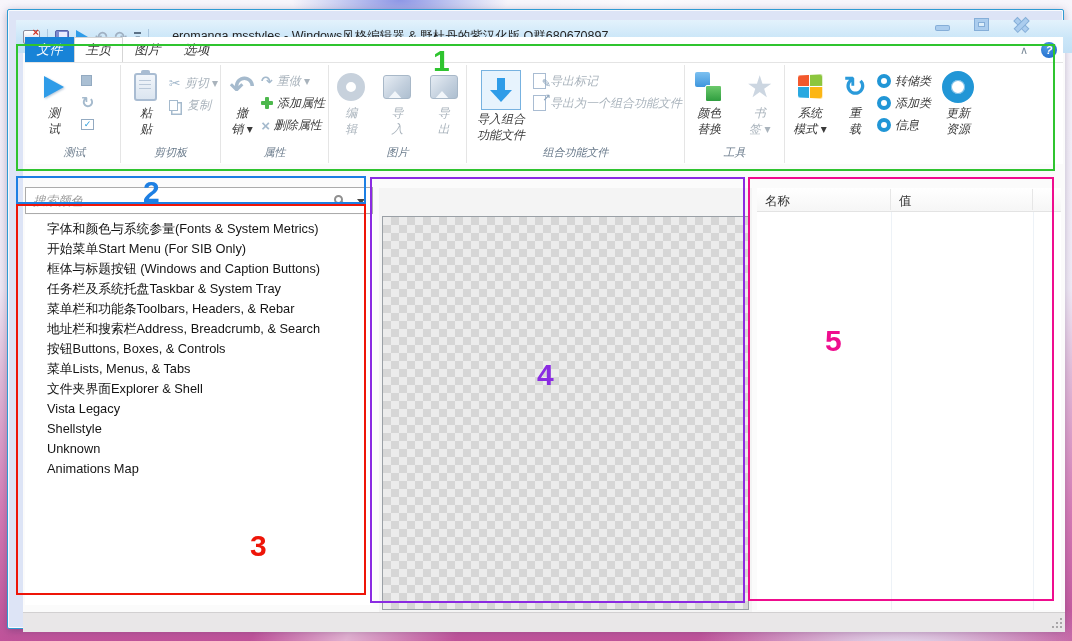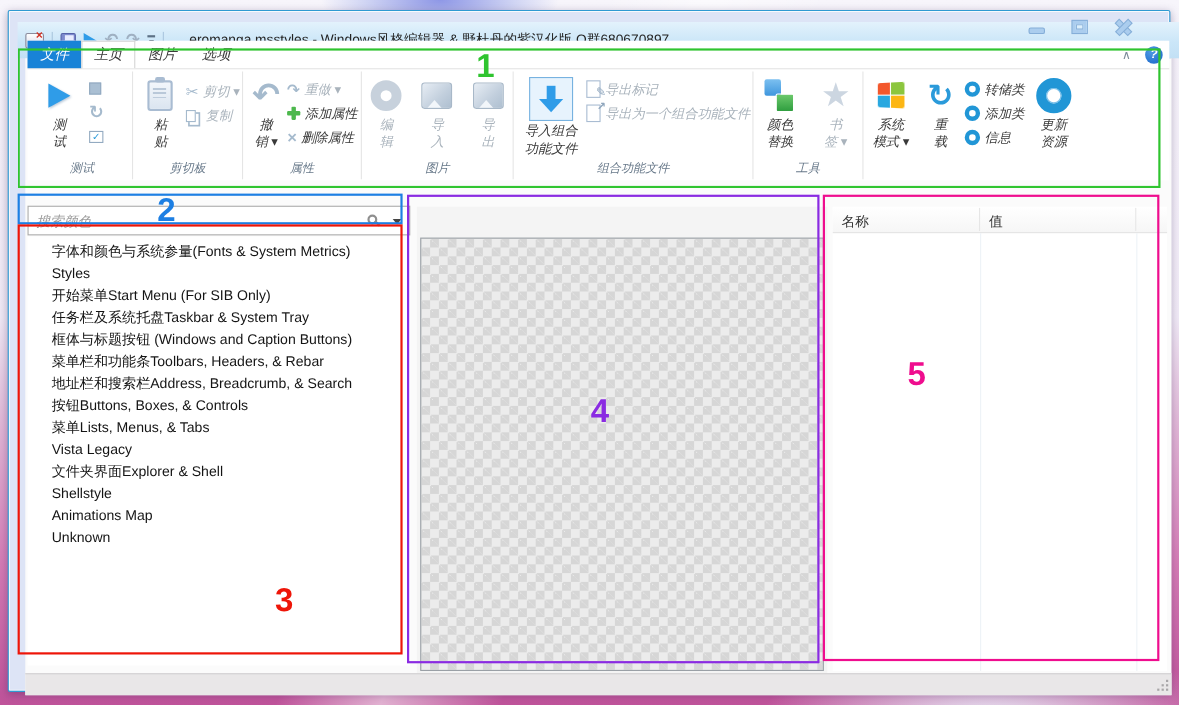--- a/index.html
+++ b/index.html
@@ -391,33 +391,32 @@
     </div>
 
     <div class="searchbox">
       <input type="text" placeholder="搜索颜色" style="">
       <span class="mag-ic"></span>
       <span class="search-drop"></span>
     </div>
 
     <div class="classlist">
       <div class="li">字体和颜色与系统参量(Fonts &amp; System Metrics)</div>
-      <div class="li">Styles</div>
       <div class="li">开始菜单Start Menu (For SIB Only)</div>
+      <div class="li">框体与标题按钮 (Windows and Caption Buttons)</div>
       <div class="li">任务栏及系统托盘Taskbar &amp; System Tray</div>
-      <div class="li">框体与标题按钮 (Windows and Caption Buttons)</div>
       <div class="li">菜单栏和功能条Toolbars, Headers, &amp; Rebar</div>
       <div class="li">地址栏和搜索栏Address, Breadcrumb, &amp; Search</div>
       <div class="li">按钮Buttons, Boxes, &amp; Controls</div>
       <div class="li">菜单Lists, Menus, &amp; Tabs</div>
+      <div class="li">文件夹界面Explorer &amp; Shell</div>
       <div class="li">Vista Legacy</div>
-      <div class="li">文件夹界面Explorer &amp; Shell</div>
       <div class="li">Shellstyle</div>
+      <div class="li">Unknown</div>
       <div class="li">Animations Map</div>
-      <div class="li">Unknown</div>
     </div>
 
     <div class="centerpanel">
       <div class="checker"></div>
     </div>
 
     <div class="rightpanel">
       <div class="rp-header">
         <div class="rp-h c1">名称</div>
         <div class="rp-h c2">值</div>

